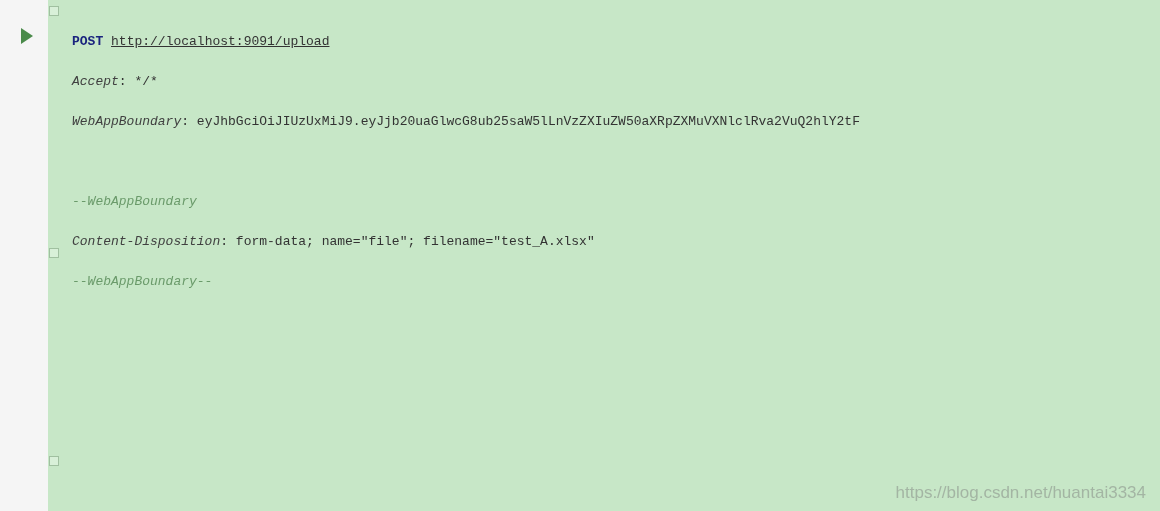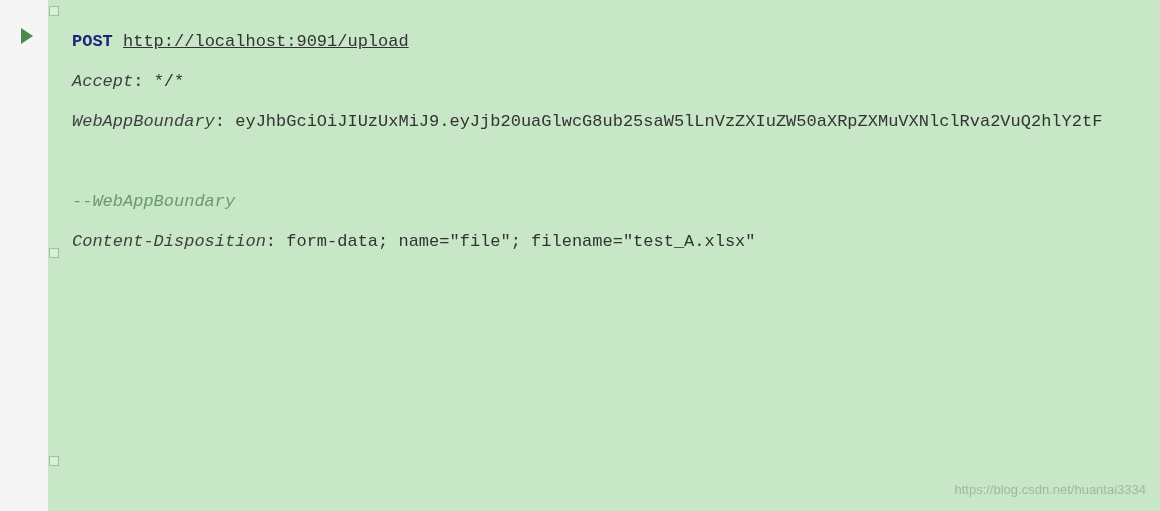--- a/index.html
+++ b/index.html
@@ -52,21 +52,21 @@
       background: #c7e7c7;
       padding-top: 22px;
       padding-left: 10px;
       padding-right: 10px;
       overflow: hidden;
       white-space: nowrap;
     }
     .line {
       line-height: 40px;
       height: 40px;
-      font-size: 17px;
+      font-size: 13px;
       color: #333;
       white-space: pre;
     }
     .keyword {
       color: #1a237e;
       font-weight: bold;
     }
     .url {
       color: #333;
       text-decoration: underline;
@@ -82,24 +82,24 @@
     .comment {
       color: #888;
       font-style: italic;
     }
     .input-path {
       color: #555;
       font-style: italic;
     }
     .watermark {
       position: absolute;
-      bottom: 14px;
+      bottom: 8px;
       right: 14px;
       color: rgba(120,120,120,0.45);
-      font-size: 13px;
+      font-size: 17px;
       font-family: Arial, sans-serif;
       font-style: normal;
     }
     .fold-marker {
       position: absolute;
       width: 10px;
       height: 10px;
       background: #d8f0d8;
       border: 1px solid #a0c0a0;
       left: 1px;
@@ -117,15 +117,16 @@
     <div class="fold-marker" style="top:248px;"></div>
     <div class="fold-marker" style="top:456px;"></div>
   </div>
   <div class="code-area">
     <div class="line"><span class="keyword">POST</span> <span class="url">http://localhost:9091/upload</span></div>
     <div class="line"><span class="header-name">Accept</span>: <span>*/*</span></div>
     <div class="line"><span class="header-name">WebAppBoundary</span>: <span>eyJhbGciOiJIUzUxMiJ9.eyJjb20uaGlwcG8ub25saW5lLnVzZXIuZW50aXRpZXMuVXNlclRva2VuQ2hlY2tF</span></div>
     <div class="line">&nbsp;</div>
     <div class="line"><span class="boundary">--WebAppBoundary</span></div>
     <div class="line"><span class="header-name">Content-Disposition</span>: <span>form-data; name="file"; filename="test_A.xlsx"</span></div>
+    <div class="line"><span class="boundary">--WebAppBoundary--</span></div>
   </div>
   <div class="watermark">https://blog.csdn.net/huantai3334</div>
 </div>
 
 </body></html>

